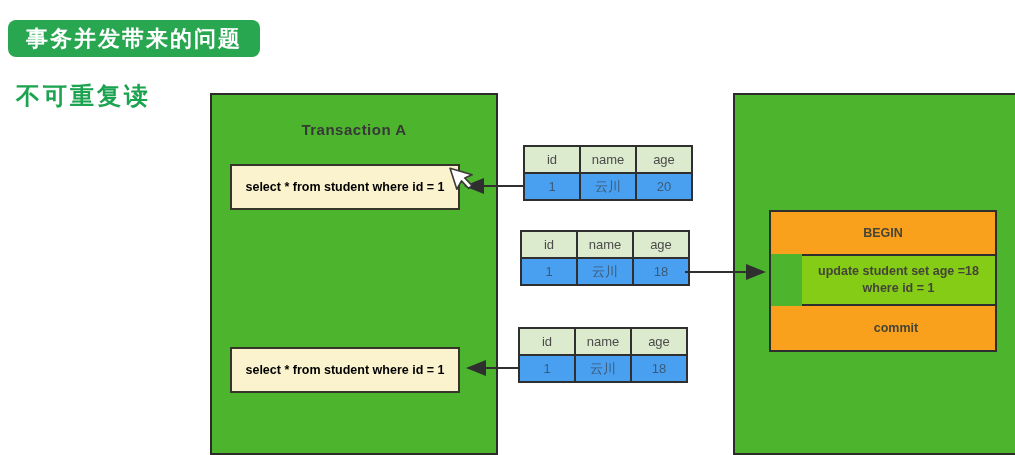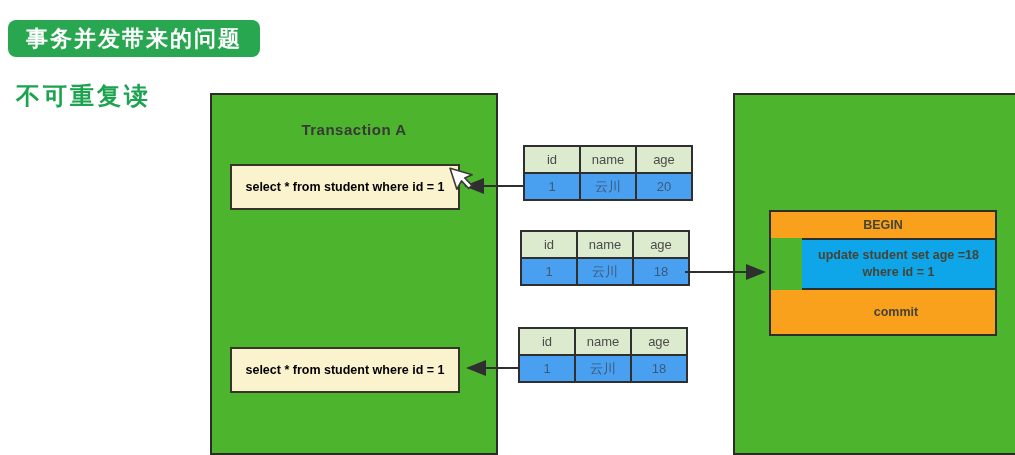--- a/index.html
+++ b/index.html
@@ -44,22 +44,22 @@
   
   .stack{
     position:absolute;left:34px;top:115px;width:228px;
     border:2px solid #2e2e2e;box-sizing:border-box;
   }
   .stack-row{
     display:flex;align-items:center;justify-content:center;text-align:center;
     font-weight:bold;font-size:12.5px;color:#454536;box-sizing:border-box;
     padding:0 6px;line-height:1.35;
   }
-  .stack-row.orange{background:#f9a01c;height:26px;}
-  .stack-row.cream{background:#0ea5e9;height:52px;border-top:2px solid #2e2e2e;border-bottom:2px solid #2e2e2e;margin-left:31px;}
+  .stack-row.orange{background:#f9a01c;height:42px;}
+  .stack-row.cream{background:#84cc16;height:52px;border-top:2px solid #2e2e2e;border-bottom:2px solid #2e2e2e;margin-left:31px;}
   .stack-row.commit{height:44px;padding-left:32px;}
   
   .watermark{
     position:absolute;right:16px;bottom:6px;color:#d6d6d6;font-size:21px;
     letter-spacing:.5px;
   }
   
   .data-table{
     position:absolute;border-collapse:collapse;table-layout:fixed;
     font-size:13px;text-align:center;

